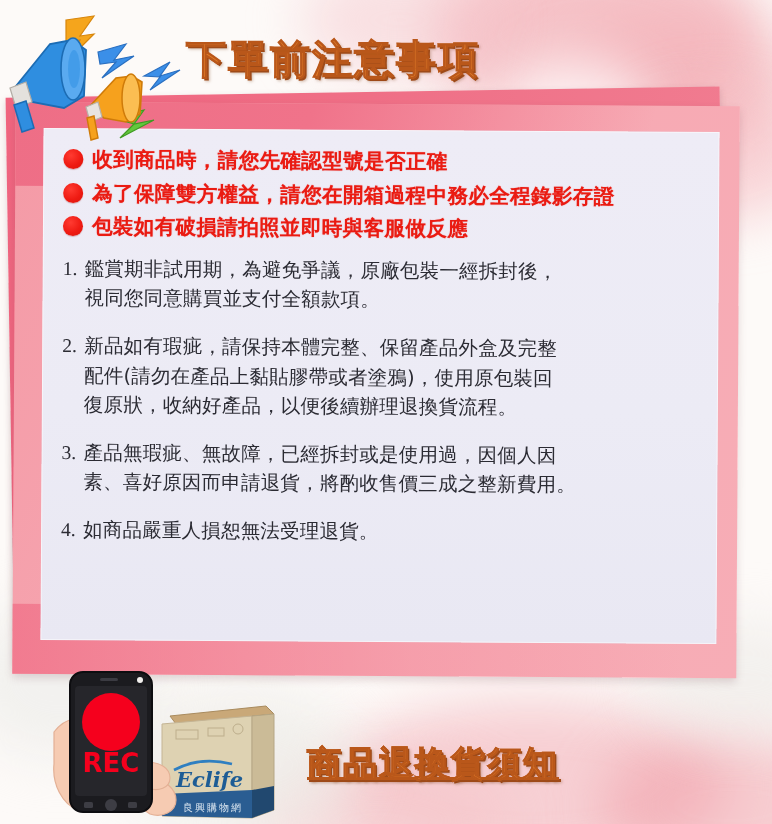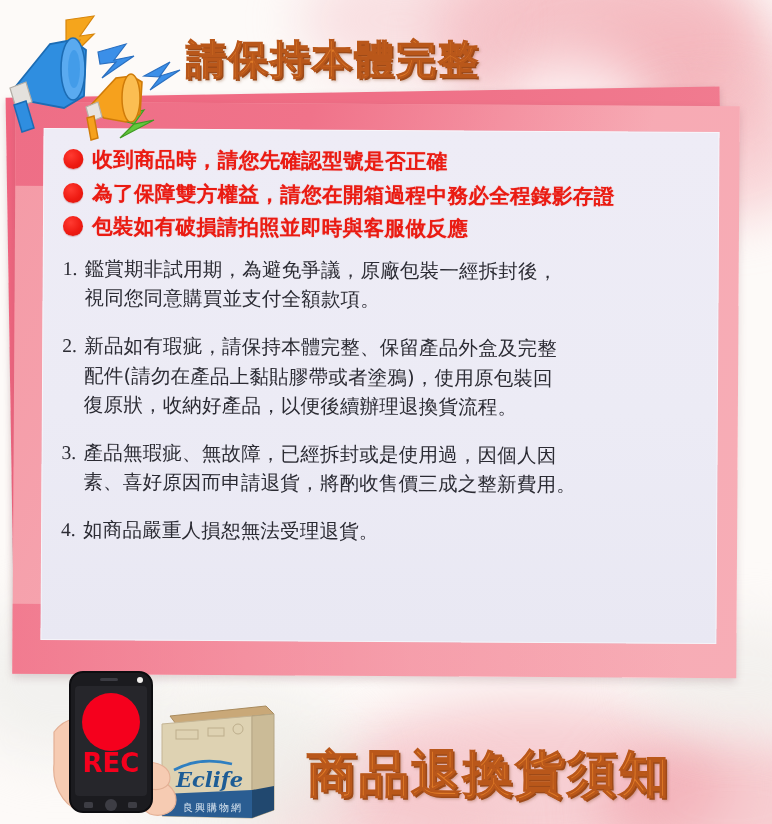--- a/index.html
+++ b/index.html
@@ -86,25 +86,26 @@
   .title-main{
     position:absolute;left:186px;top:32px;
     font-size:40px;font-weight:bold;letter-spacing:2px;
     color:#e07b28;
     -webkit-text-stroke:1px #b9571a;
     text-shadow:2px 2px 0 #9e4a18, 3px 3px 3px rgba(120,60,20,.35);
     white-space:nowrap;
   }
   .title-bottom{
     position:absolute;left:307px;top:741px;
-    font-size:50px;font-weight:bold;letter-spacing:2px;
+    font-size:34px;font-weight:bold;letter-spacing:2px;
     color:#e07b28;
     -webkit-text-stroke:1px #b9571a;
     text-shadow:2px 2px 0 #9e4a18, 3px 3px 3px rgba(120,60,20,.35);
     white-space:nowrap;
+    text-decoration:underline;
   }
 
   
   .megas{position:absolute;left:-6px;top:14px;width:210px;height:130px;}
 
   
   .bottom-art{position:absolute;left:52px;top:666px;width:280px;height:158px;}
 
   .hidden-label{position:absolute;width:1px;height:1px;overflow:hidden;clip:rect(0 0 0 0);}
 </style>
@@ -205,21 +206,21 @@
 
     <g>
       <path d="M22 72 L56 30 L78 26 L92 36 L90 82 L70 94 L38 88 Z" fill="#2f8ee0" stroke="#1c6cb4" stroke-width="1.8"></path>
       <ellipse cx="79" cy="55" rx="12" ry="31" fill="#5aaaf0" stroke="#1c6cb4" stroke-width="1.6"></ellipse>
       <ellipse cx="80" cy="55" rx="6" ry="19" fill="#3f9ae8" opacity=".85"></ellipse>
       <path d="M16 74 L32 68 L38 88 L22 94 Z" fill="#e4e1dd" stroke="#b3ada5" stroke-width="1.2"></path>
       <path d="M20 91 L32 87 L40 114 L28 118 Z" fill="#2f8ee0" stroke="#1c6cb4" stroke-width="1.5"></path>
     </g>
   </svg>
 
-  <div class="title-main">請保持本體完整</div>
+  <div class="title-main">下單前注意事項</div>
 
   <svg class="bottom-art" viewBox="0 0 280 158">
 
     <g>
       <path d="M118 50 L214 40 L222 48 L124 58 Z" fill="#c9a878" stroke="#a98b5e" stroke-width="1"></path>
       <path d="M110 58 L124 58 L124 150 L110 150 Z" fill="#d8c49c"></path>
       <path d="M110 58 L200 50 L200 152 L110 150 Z" fill="#ded2b2" stroke="#c4b494" stroke-width="1"></path>
       <path d="M200 50 L222 48 L222 144 L200 152 Z" fill="#cbbb97" stroke="#b5a685" stroke-width="1"></path>
 
       <rect x="124" y="64" width="22" height="9" fill="none" stroke="#bdae8c" stroke-width="1"></rect>

